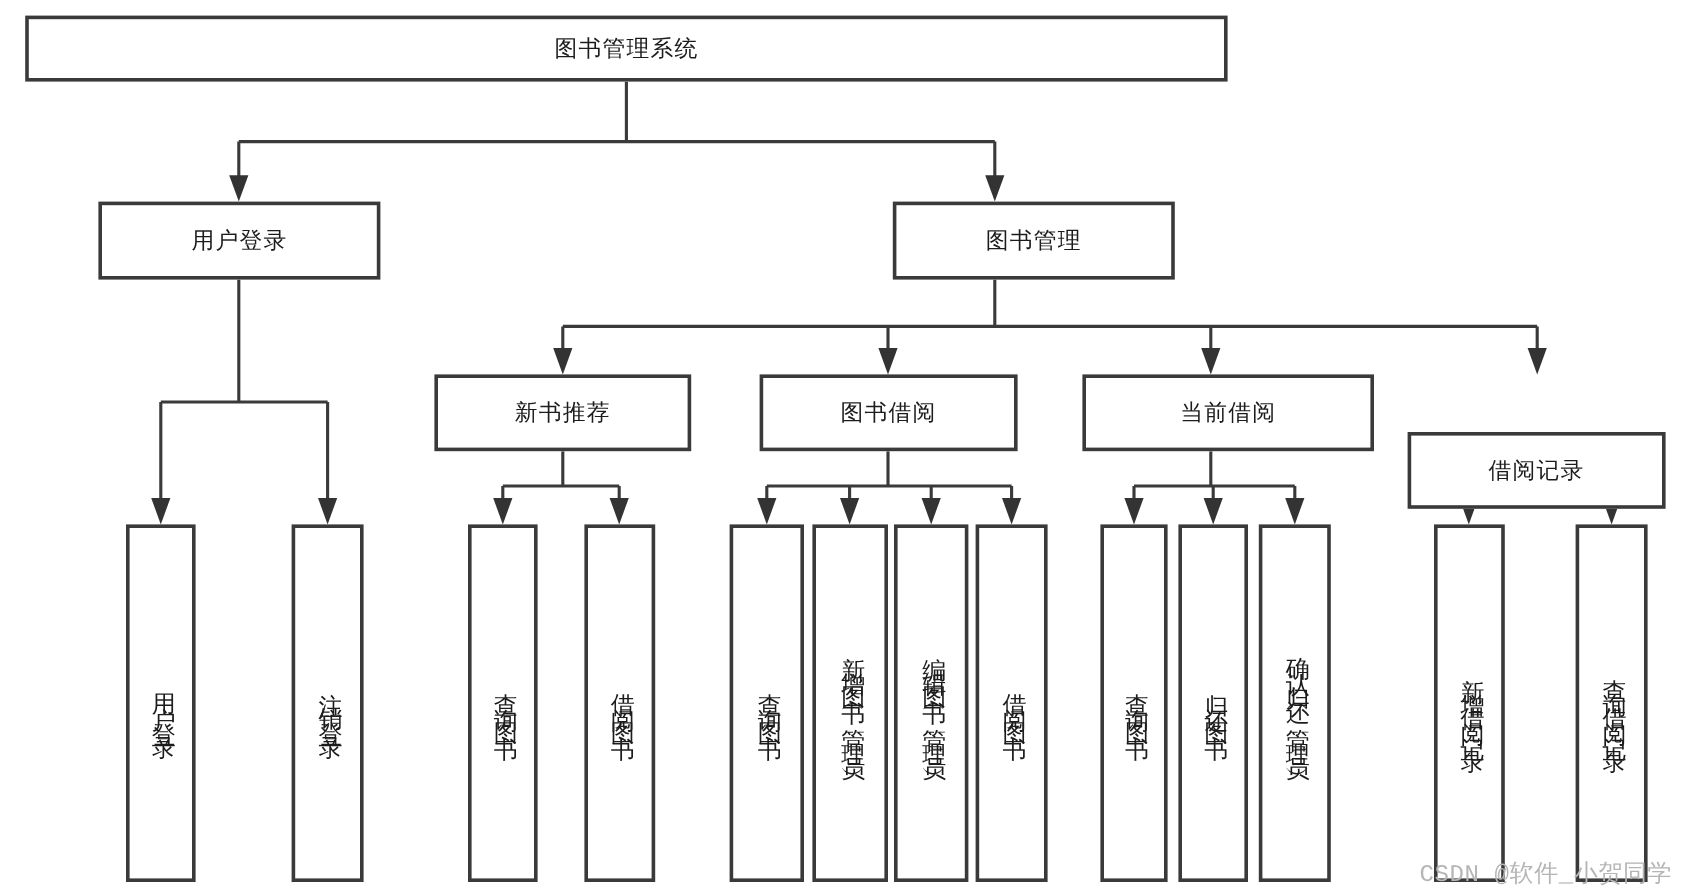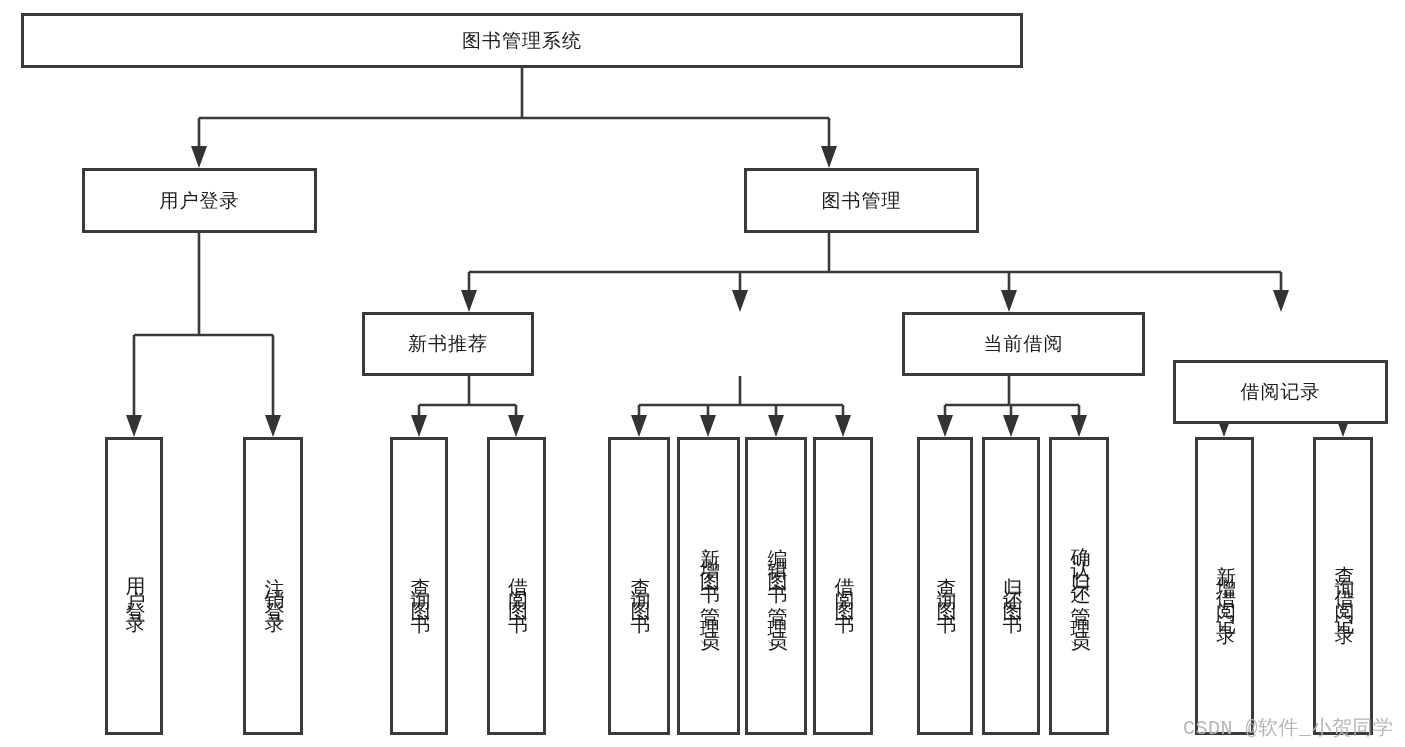--- a/index.html
+++ b/index.html
@@ -89,22 +89,25 @@
     <span>图书管理系统</span>
   </div>
 
   <div class="node hbox" style="left:82px;top:168px;width:235px;height:65px;">
     <span>用户登录</span>
   </div>
   <div class="node hbox" style="left:712px;top:168px;width:235px;height:65px;margin-left:32px;">
     <span>图书管理</span>
   </div>
 
-  <div class="node hbox" style="left:362px;top:312px;width:172px;height:64px;">
+  <div class="node hbox" style="left:362px;top:312px;width:214px;height:64px;">
     <span>新书推荐</span>
+  </div>
+  <div class="node hbox" style="left:633px;top:312px;width:215px;height:64px;">
+    <span>图书借阅</span>
   </div>
   <div class="node hbox" style="left:902px;top:312px;width:243px;height:64px;">
     <span>当前借阅</span>
   </div>
   <div class="node hbox" style="left:1173px;top:312px;width:215px;height:64px;margin-top:48px;">
     <span>借阅记录</span>
   </div>
 
   <div class="node vbox" style="left:105px;top:437px;width:58px;height:298px;">
     <span class="vtext">用户登录</span>

